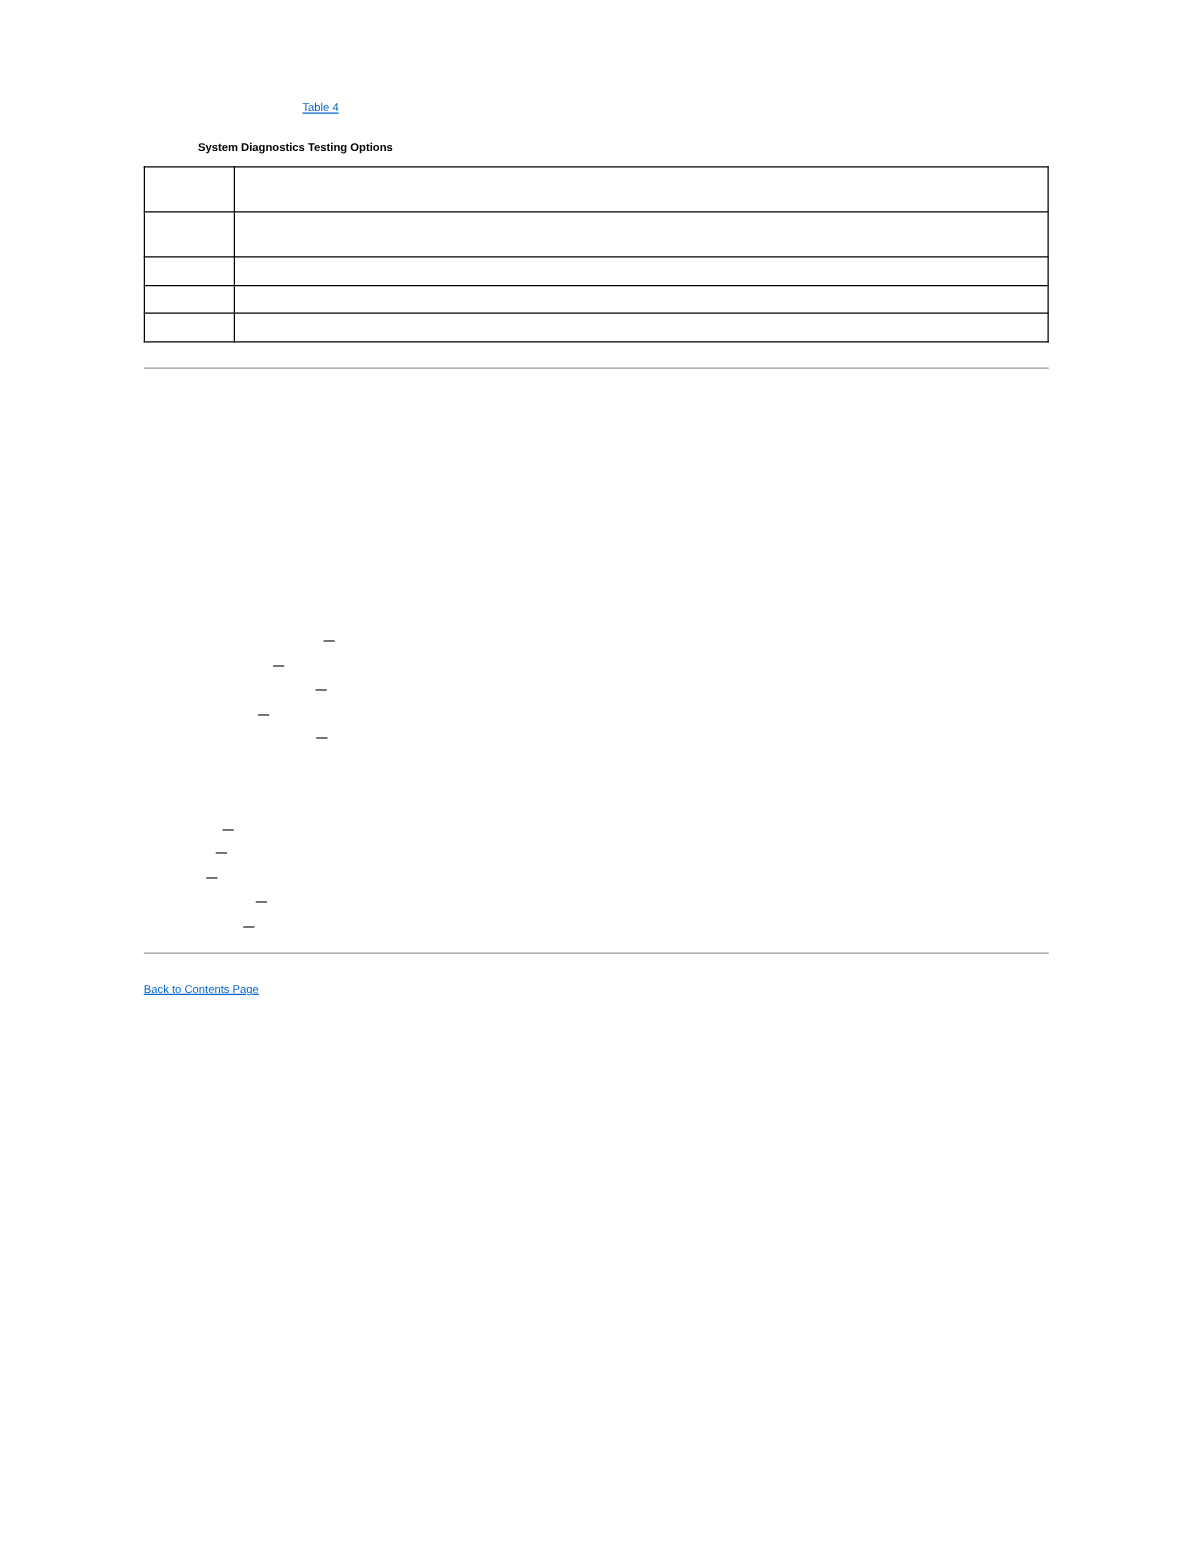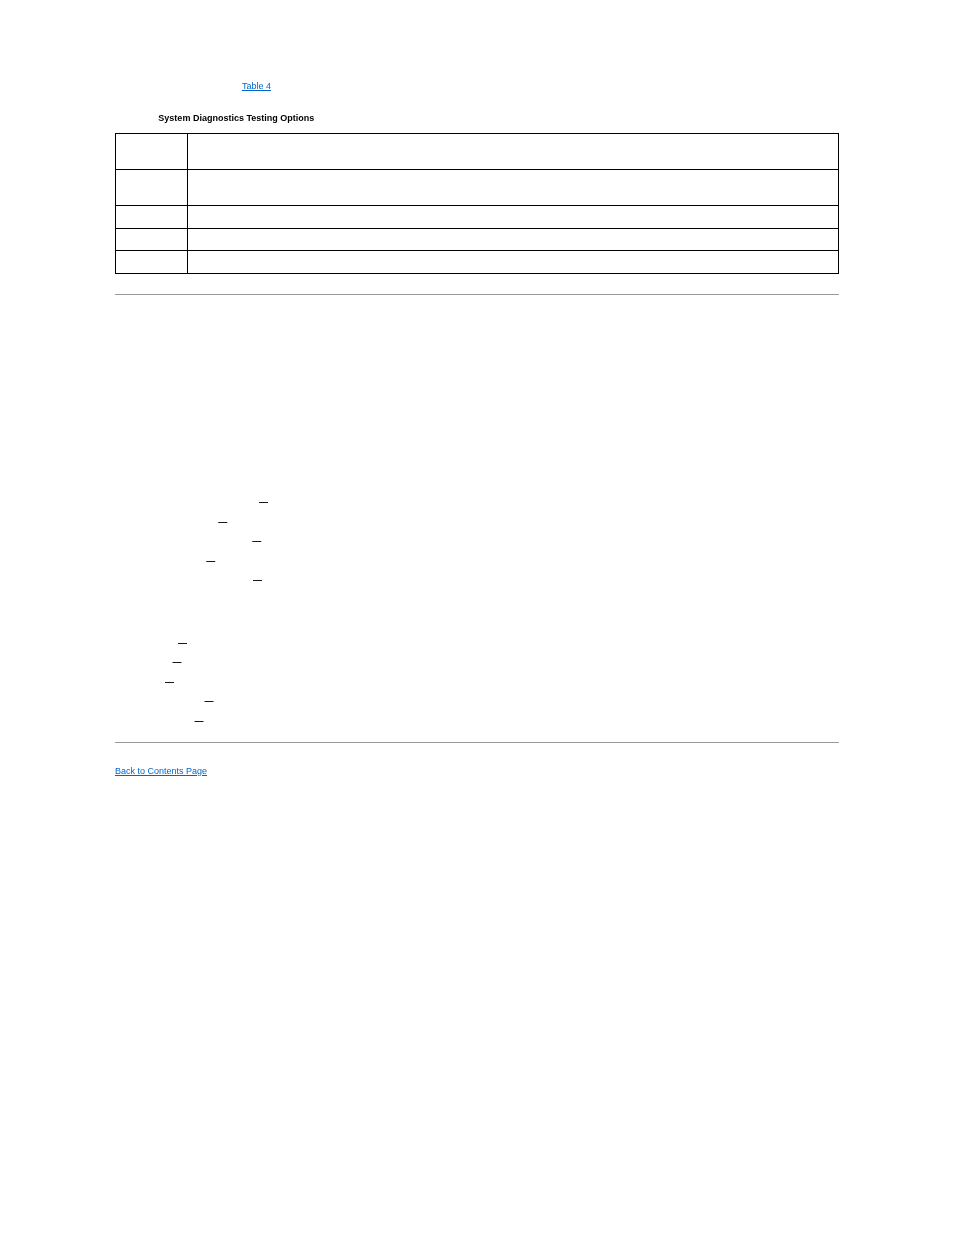--- a/index.html
+++ b/index.html
@@ -28,21 +28,21 @@
     vertical-align: top;
     font-size: 9px;
     color: #ffffff;
     font-weight: normal;
   }
   th { font-weight: bold; }
   .col-opt { width: 72px; }
   hr.sep { border: none; border-top: 1px solid #999; margin: 14px 0 22px 0; }
   h2.section-title { font-size: 9px; font-weight: bold; margin-bottom: 14px; color: #ffffff; }
   h3.h3 { font-size: 9px; font-weight: bold; margin: 14px 0 8px 0; color:#ffffff;}
-  p { color:#ffffff; }
+  p { margin-bottom: 10px; color:#ffffff; }
   ul.l1 { list-style: none; padding-left: 28px; margin-bottom: 10px; }
   ul.l1 > li { position: relative; margin-bottom: 6px; }
   ul.l1 > li::before { content: "l"; position: absolute; left: -16px; color:#ffffff; }
   .dash { color:#000; font-weight:bold; }
   .back-link { margin-top: 8px; }
 </style>
 </head>
 <body>
 
 <p class="intro">

